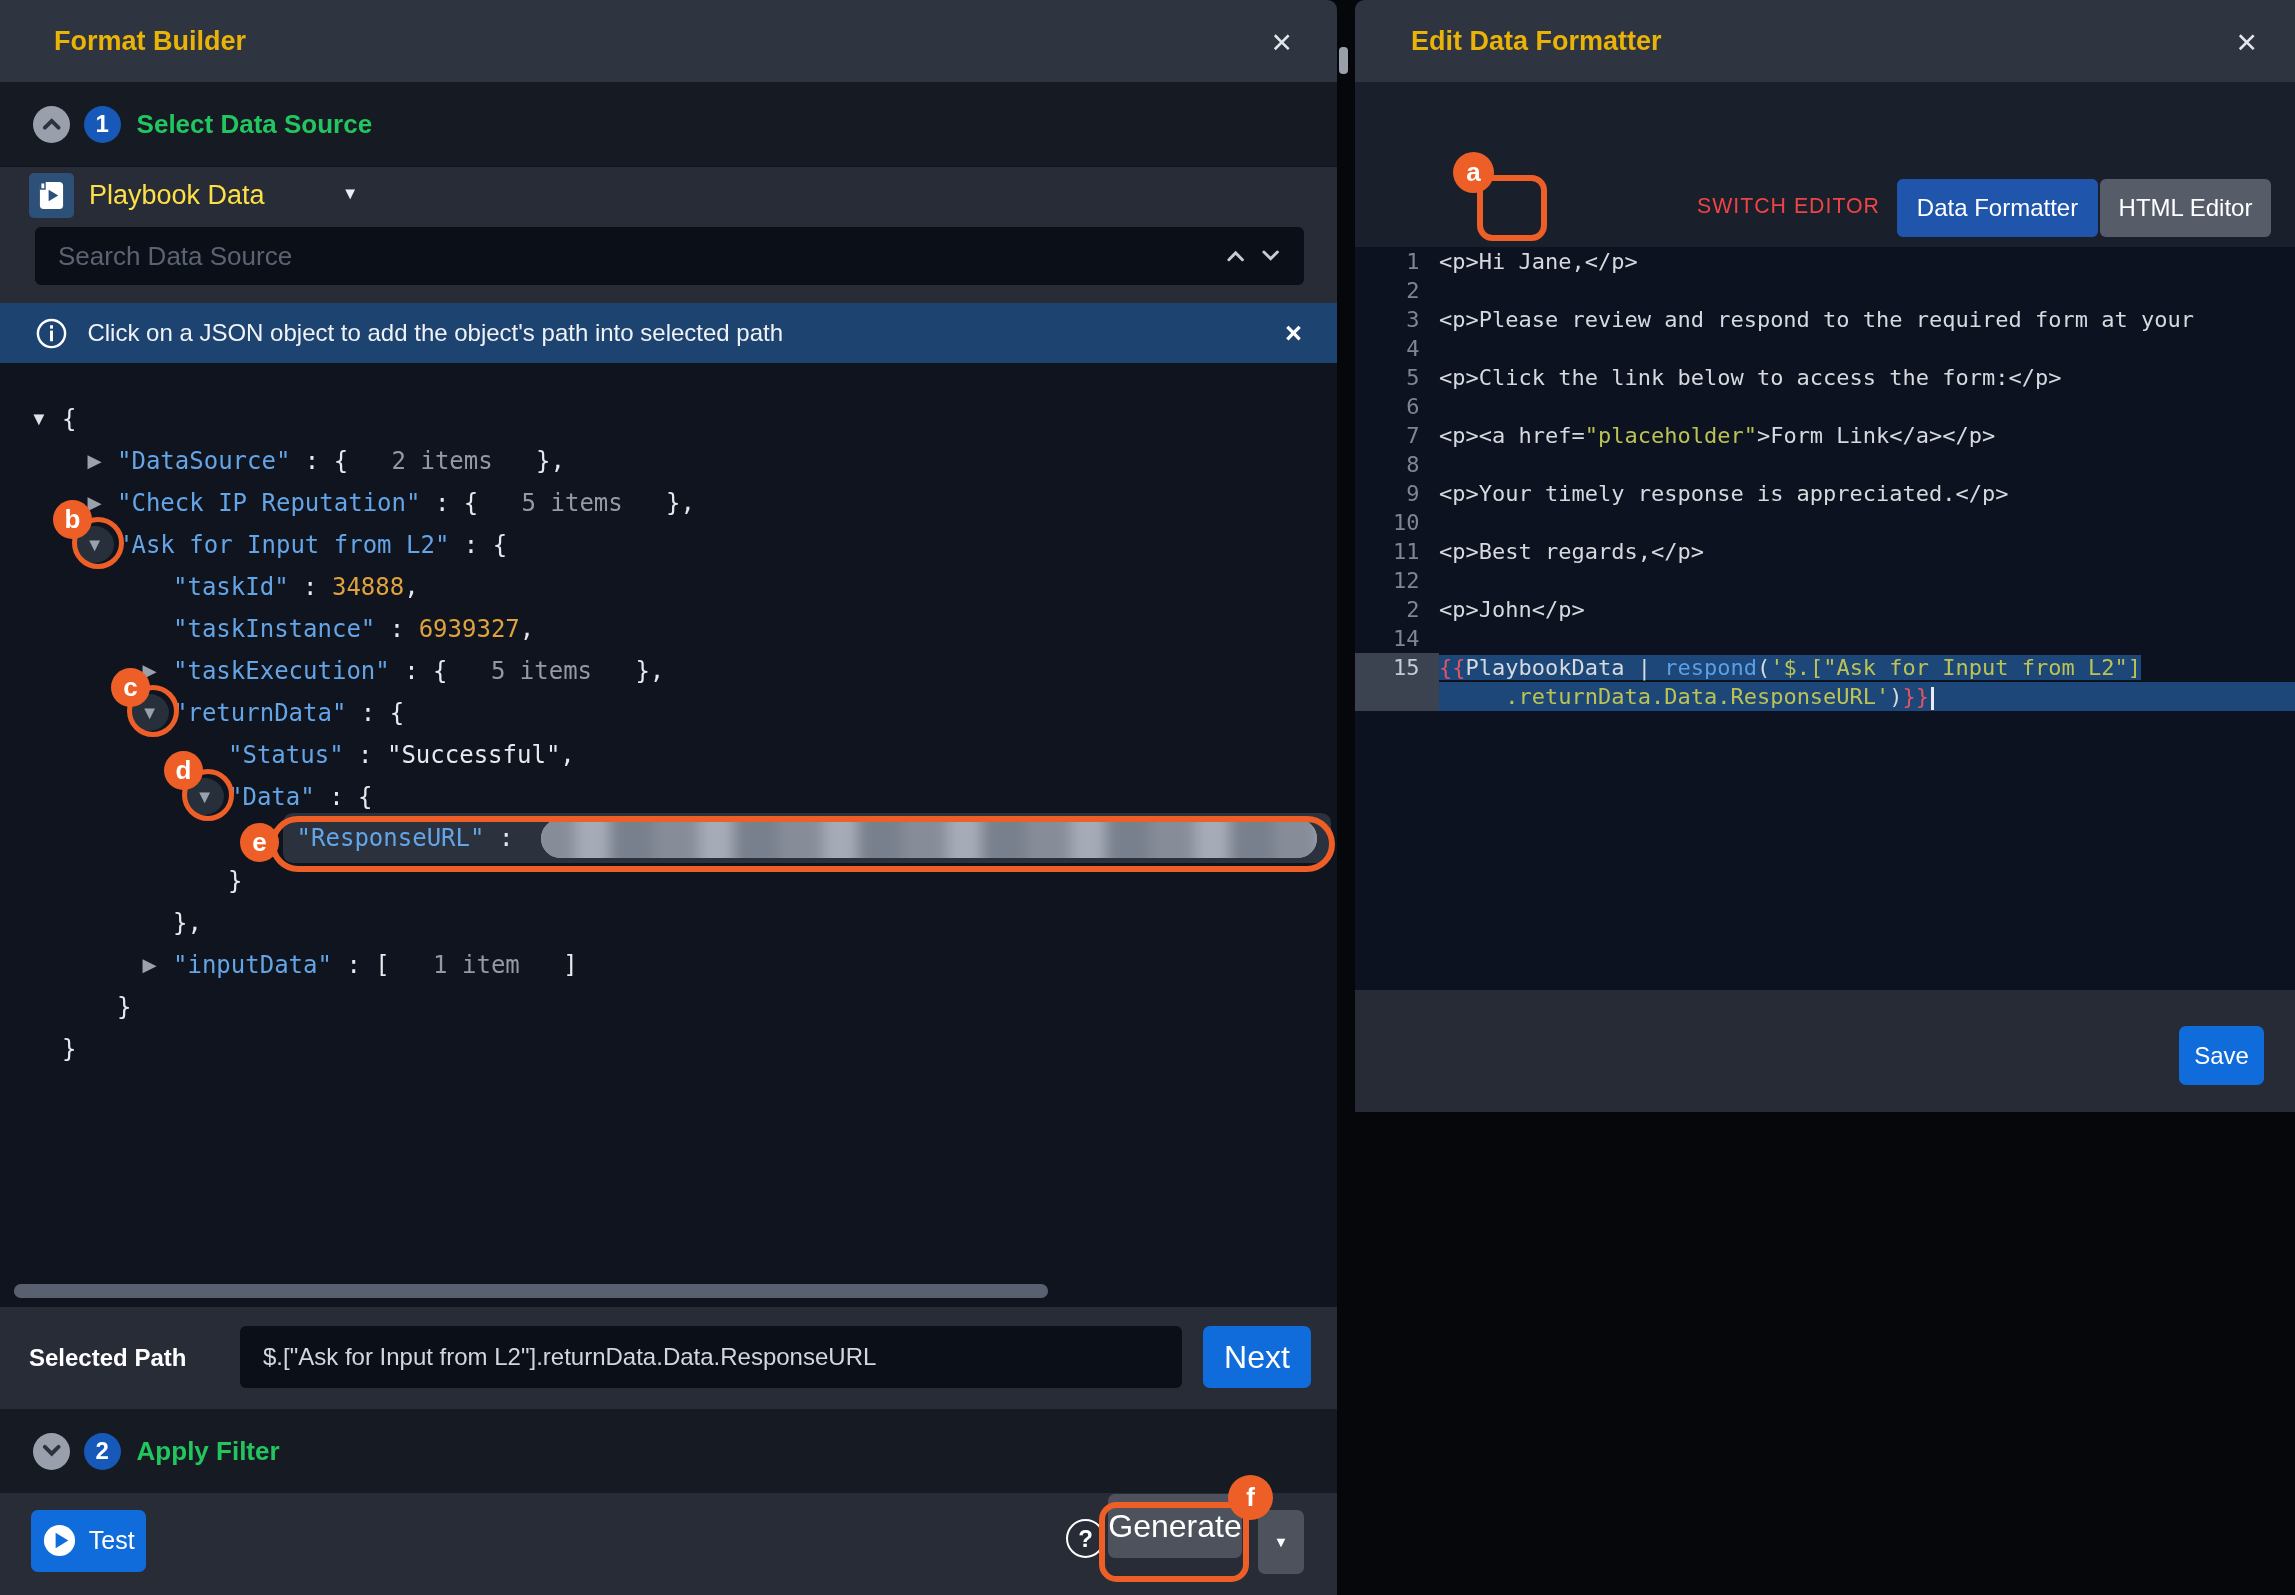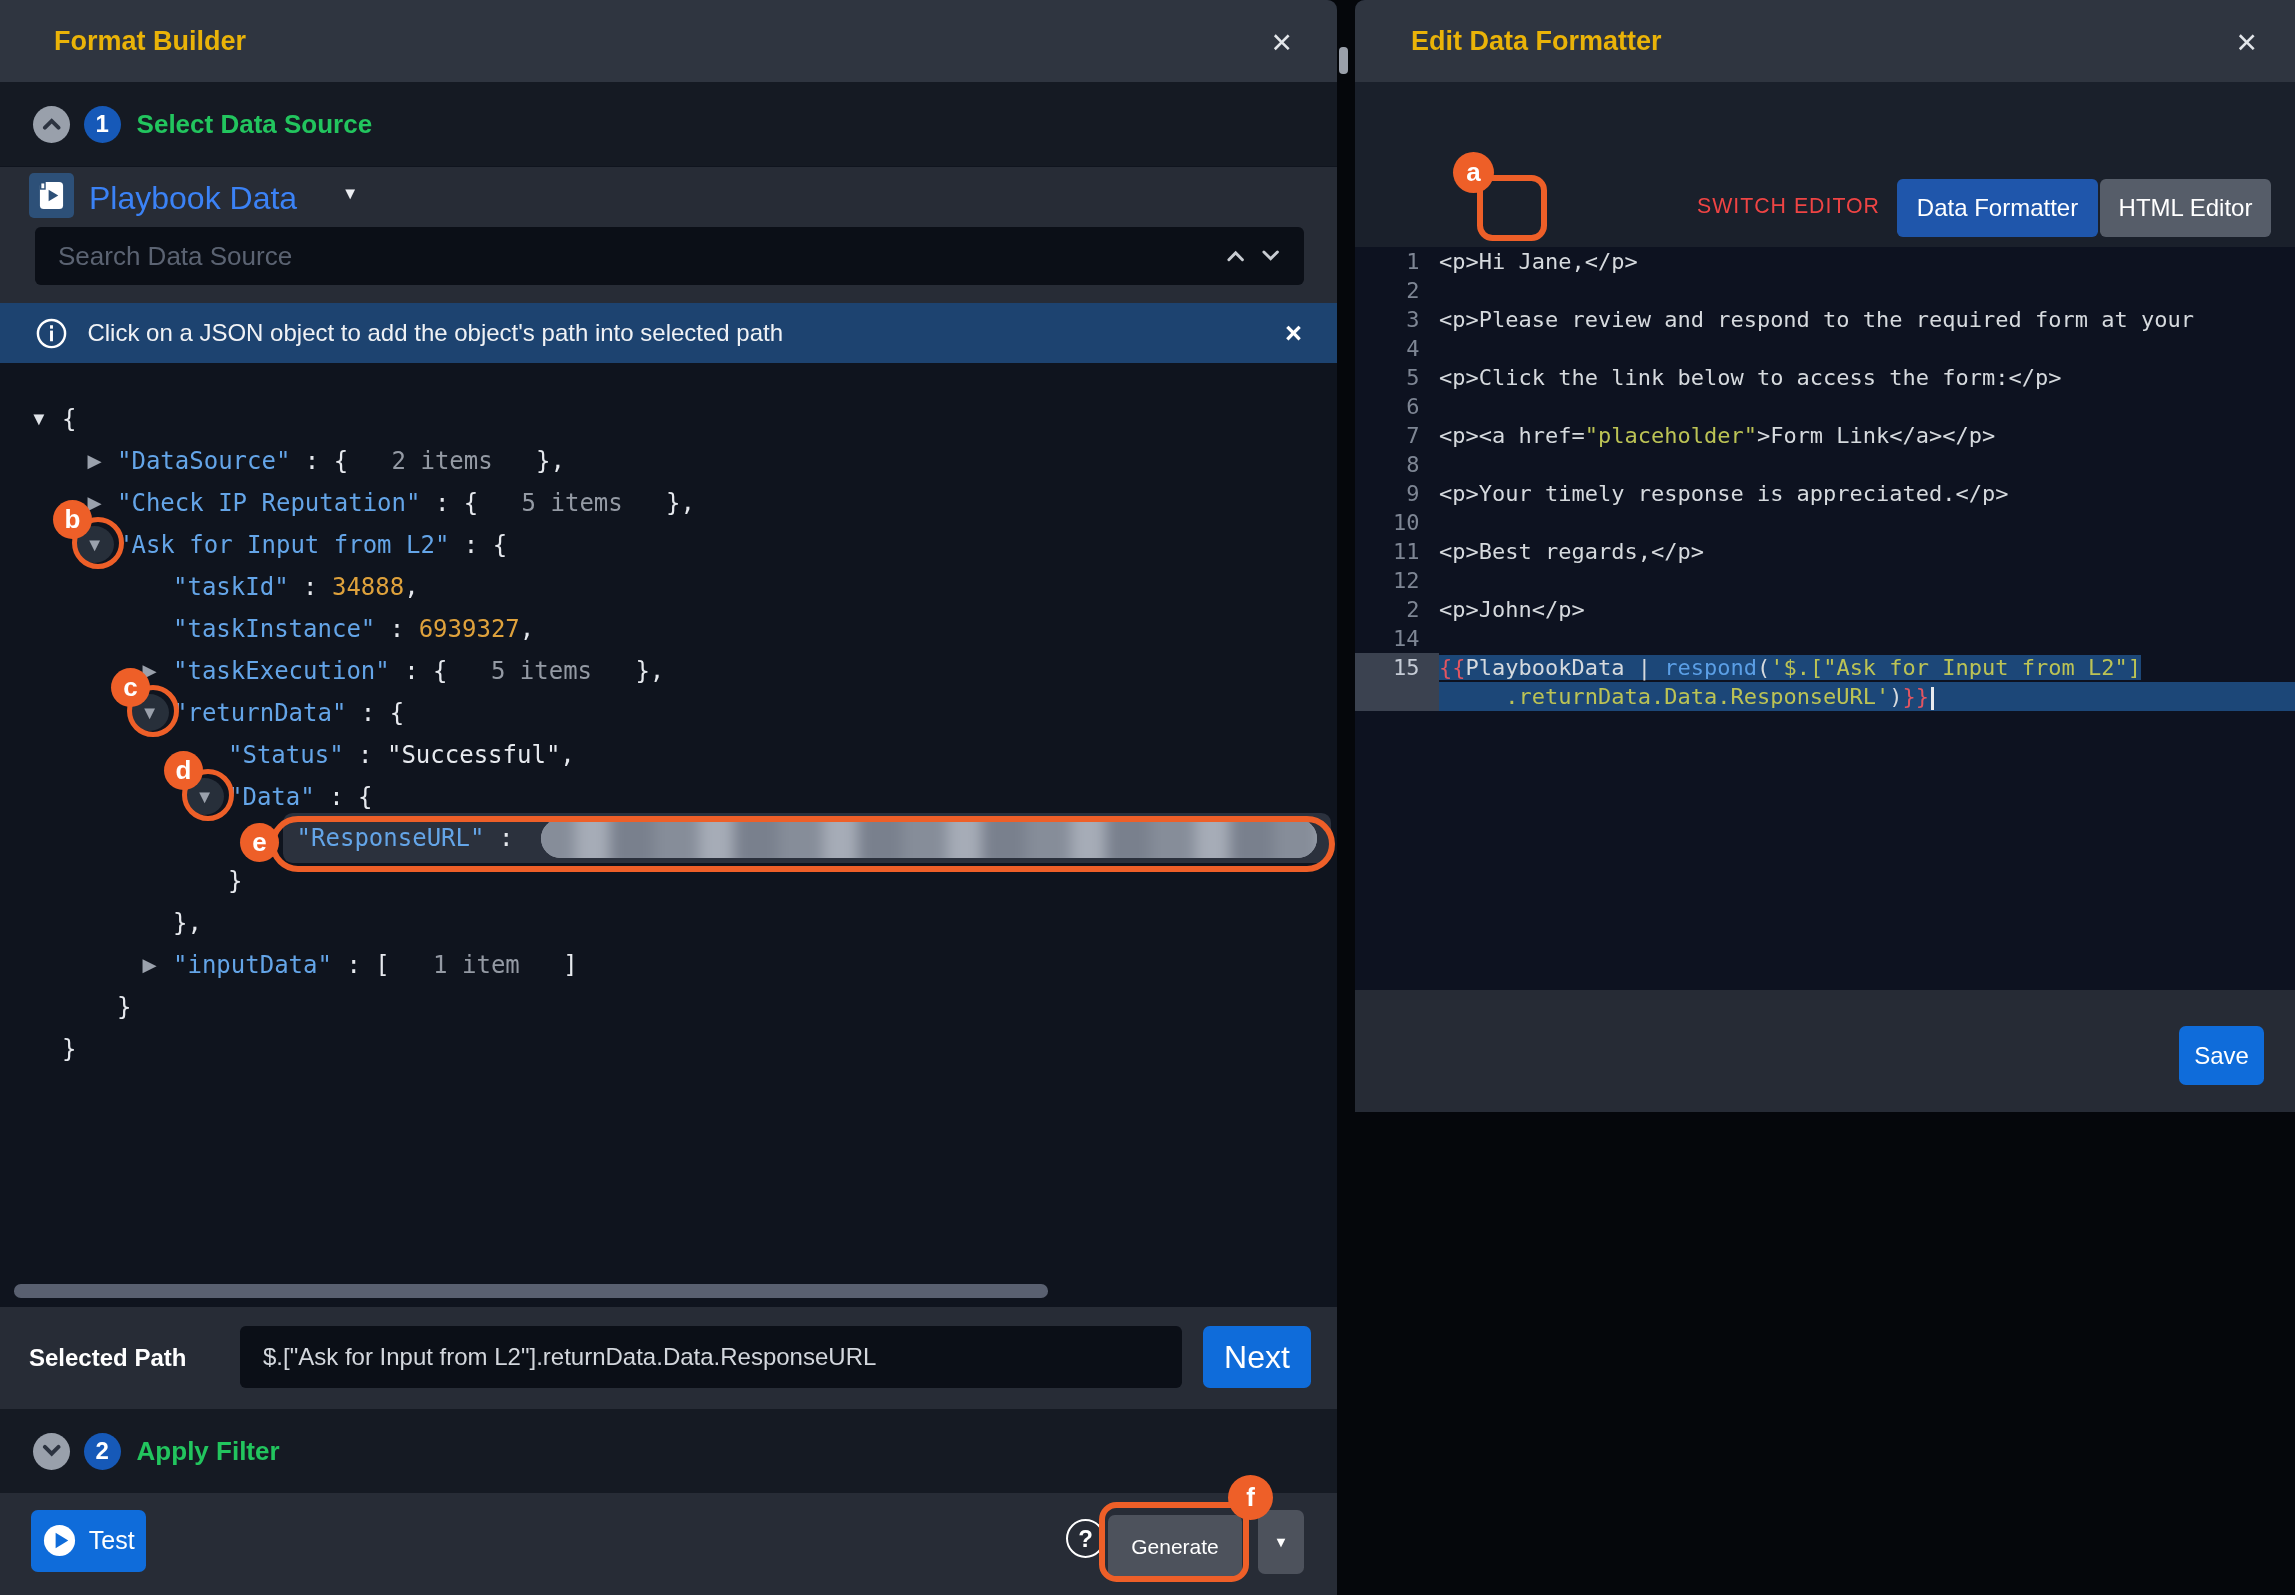--- a/index.html
+++ b/index.html
@@ -37,21 +37,21 @@
   .step1{top:82px}
   .step2{top:1409px}
   .circ{width:37px;height:37px;border-radius:50%;background:#99a0ab;display:flex;align-items:center;justify-content:center}
   .numbadge{width:37px;height:37px;border-radius:50%;background:#1659b8;color:#fff;font-weight:bold;
     font-size:24px;display:flex;align-items:center;justify-content:center;margin-left:13.6px}
   .steplabel{font-size:26px;font-weight:bold;color:#22c55e;margin-left:16px}
   .srcbar{position:absolute;left:0;top:167px;width:100%;height:136px;background:var(--bar)}
   .pbicon{position:absolute;left:29px;top:5.8px;width:45px;height:45px;border-radius:4.9px;background:#2d5078;
     display:flex;align-items:center;justify-content:center}
   .srcrow{position:relative;height:56px}
-  .srclabel{position:absolute;left:89px;top:12.6px;font-size:32px;color:#3b82f6}
+  .srclabel{position:absolute;left:89px;top:12.6px;font-size:27px;color:#fde047}
   .srccaret{position:absolute;left:342px;top:16.5px;font-size:16.5px;color:#eceef2}
   .searchbox{position:absolute;left:35px;top:60px;width:1269px;height:58px;background:var(--inputbg);
     border-radius:5.8px;display:flex;align-items:center;padding:0 23px}
   .ph{font-size:26px;color:#5b6372}
   .updown{margin-left:auto;display:flex;gap:13.6px;align-items:center}
   .banner{position:absolute;left:0;top:303px;width:100%;height:60px;background:var(--banner);
     display:flex;align-items:center;padding:0 35px;font-size:24px;color:#f0f2f5}
   .banner .btxt{margin-left:19.4px}
   .bclose{margin-left:auto;font-size:29px;font-weight:bold;color:#fff;cursor:pointer}
 
@@ -78,21 +78,21 @@
     border-radius:5.8px;display:flex;align-items:center;padding:0 23px;font-size:24px;color:#d3d7dd}
   .btn{border:0;border-radius:6.8px;color:#fff;font-family:"Liberation Sans",sans-serif;cursor:pointer}
   .btn.blue{background:var(--blue)}
   .btn.gray{background:#4d525c}
   .nextbtn{position:absolute;left:1203px;top:1326px;width:108px;height:62px;font-size:32px}
   .lfooter{position:absolute;left:0;top:1493px;width:100%;height:102px;background:var(--bar)}
   .testbtn{position:absolute;left:31px;top:16.5px;width:115px;height:62px;font-size:25px;
     display:flex;align-items:center;justify-content:center;gap:11.6px}
   .help{position:absolute;left:1066px;top:26px;width:39px;height:39px;border:2.9px solid #fff;border-radius:50%;
     display:flex;align-items:center;justify-content:center;font-size:24px;font-weight:bold;color:#fff}
-  .genbtn{position:absolute;left:1108px;top:22px;width:134px;height:64px;font-size:21px}
+  .genbtn{position:absolute;left:1108px;top:1px;width:134px;height:64px;font-size:32px}
   .caretbtn{position:absolute;left:1258px;top:16.5px;width:46px;height:64px;font-size:14.6px}
 
   
   .rpanel{position:absolute;left:1355px;top:0;width:941px;height:1112px;background:var(--editorbg);
     border-top-left-radius:9.7px;overflow:hidden}
   .rp-header{position:absolute;left:0;top:0;width:100%;height:82px;background:var(--header);
     display:flex;align-items:center;padding:0 39px 0 56px}
   .subhead{position:absolute;left:0;top:82px;width:100%;height:165px;background:var(--subhead)}
   .switchlbl{position:absolute;left:342px;top:112px;font-size:21.3px;color:#ef4444;letter-spacing:1px}
   .tab{position:absolute;top:97px;height:58px;border:0;border-radius:5.8px;color:#fff;font-size:24px;cursor:pointer;

